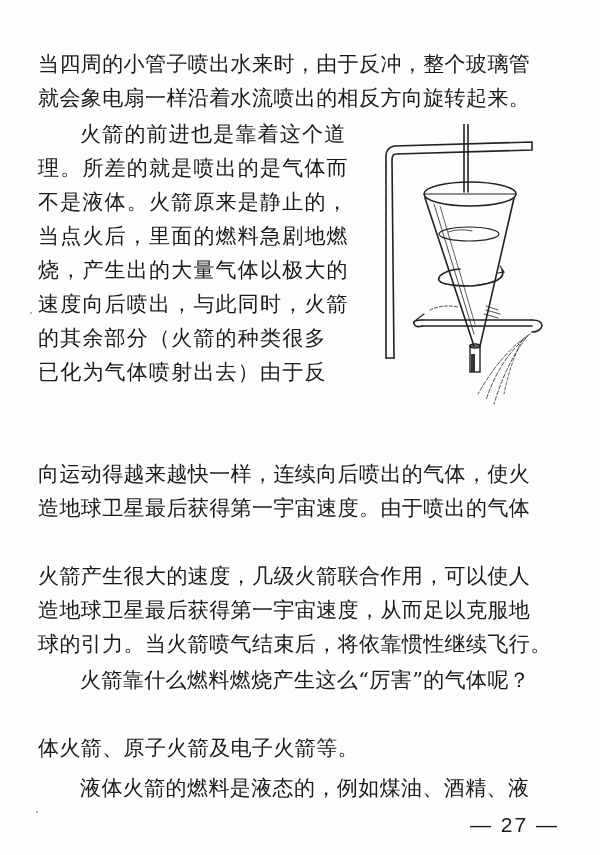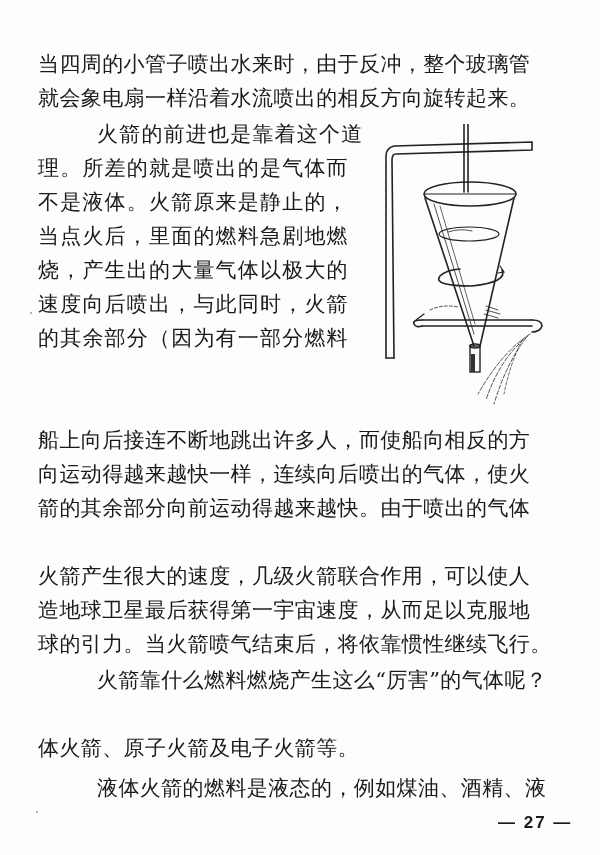--- a/index.html
+++ b/index.html
@@ -12,49 +12,49 @@
   }
   .page { position: absolute; left: 0; top: 16px; width: 548px; height: 855px; }
   .line {
     position: absolute;
     left: 38px;
     font-size: 21px;
     line-height: 28px;
     white-space: nowrap;
     letter-spacing: 0.4px;
   }
-  .indent { left: 80px; margin-left: 17px; }
+  .indent { left: 80px; }
   .short { letter-spacing: 1.2px; }
   .figure { position: absolute; left: 382px; top: 108px; width: 200px; height: 285px; }
   .page-number {
     position: absolute; left: 470px; top: 797px;
-    font-size: 17px; font-weight: bold;
+    font-size: 21px; font-weight: normal;
     font-family: "Liberation Sans", sans-serif;
-    white-space: nowrap; letter-spacing: 2px; margin-left: 28px;
+    white-space: nowrap; letter-spacing: 2px;
   }
   .speck { position: absolute; width: 2px; height: 2px; background: #999; border-radius: 1px; }
 </style>
 </head>
 <body>
 
 <div class="page">
 
   <div class="line" style="top:34px">当四周的小管子喷出水来时，由于反冲，整个玻璃管</div>
   <div class="line" style="top:68px">就会象电扇一样沿着水流喷出的相反方向旋转起来。</div>
 
   <div class="line indent short" style="top:104px">火箭的前进也是靠着这个道</div>
   <div class="line short" style="top:138px">理。所差的就是喷出的是气体而</div>
   <div class="line short" style="top:172px">不是液体。火箭原来是静止的，</div>
   <div class="line short" style="top:206px">当点火后，里面的燃料急剧地燃</div>
   <div class="line short" style="top:240px">烧，产生出的大量气体以极大的</div>
   <div class="line short" style="top:274px">速度向后喷出，与此同时，火箭</div>
-  <div class="line short" style="top:308px">的其余部分（因为有一部分燃料</div>
-  <div class="line" style="top:410px">船上向后接连不断地跳出许多人，而使船向相反的方</div>
+  <div class="line short" style="top:308px">的其余部分（火箭的种类很多</div>
+  <div class="line short" style="top:342px">已化为气体喷射出去）由于反</div>
   <div class="line" style="top:444px">向运动得越来越快一样，连续向后喷出的气体，使火</div>
-  <div class="line" style="top:478px">箭的其余部分向前运动得越来越快。由于喷出的气体</div>
+  <div class="line" style="top:478px">造地球卫星最后获得第一宇宙速度。由于喷出的气体</div>
   <div class="line" style="top:580px">造地球卫星最后获得第一宇宙速度，从而足以克服地</div>
   <div class="line" style="top:546px">火箭产生很大的速度，几级火箭联合作用，可以使人</div>
   <div class="line" style="top:614px">球的引力。当火箭喷气结束后，将依靠惯性继续飞行。</div>
 
   <div class="line indent" style="top:650px">火箭靠什么燃料燃烧产生这么“厉害”的气体呢？</div>
   <div class="line" style="top:718px">体火箭、原子火箭及电子火箭等。</div>
 
   <div class="line indent" style="top:758px">液体火箭的燃料是液态的，例如煤油、酒精、液</div>
 
   <div class="figure">

